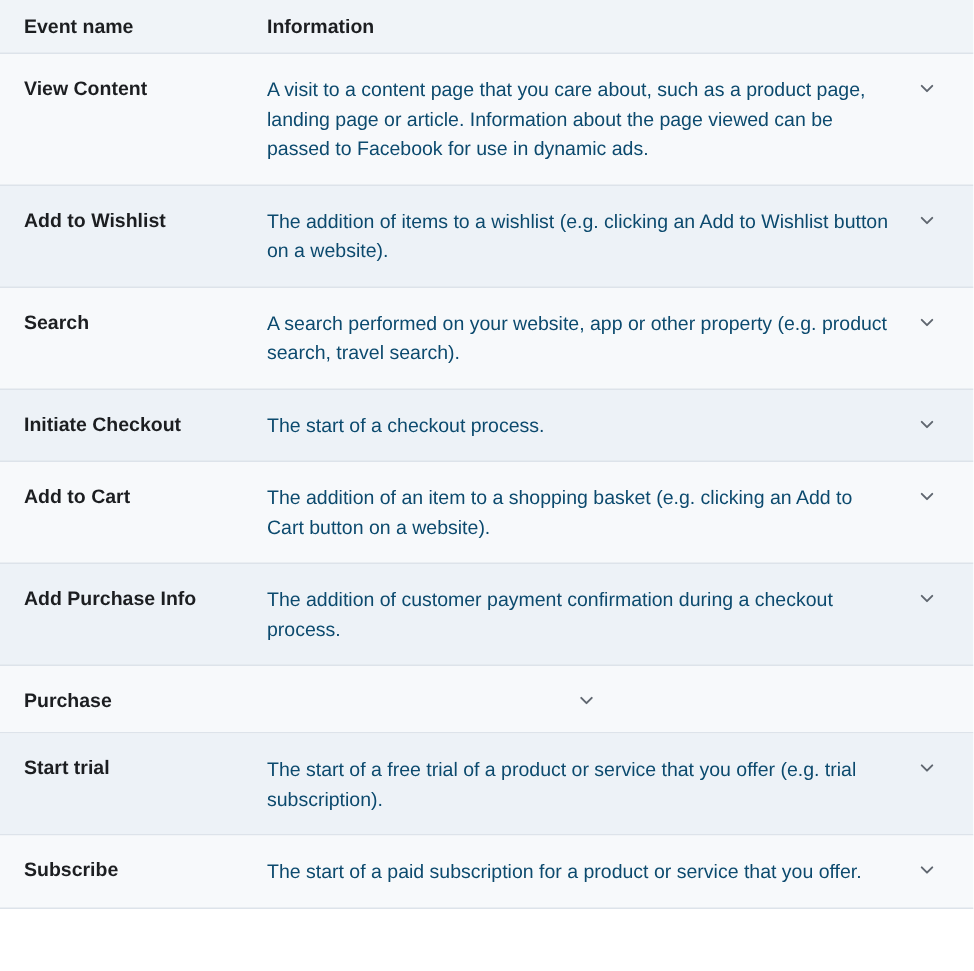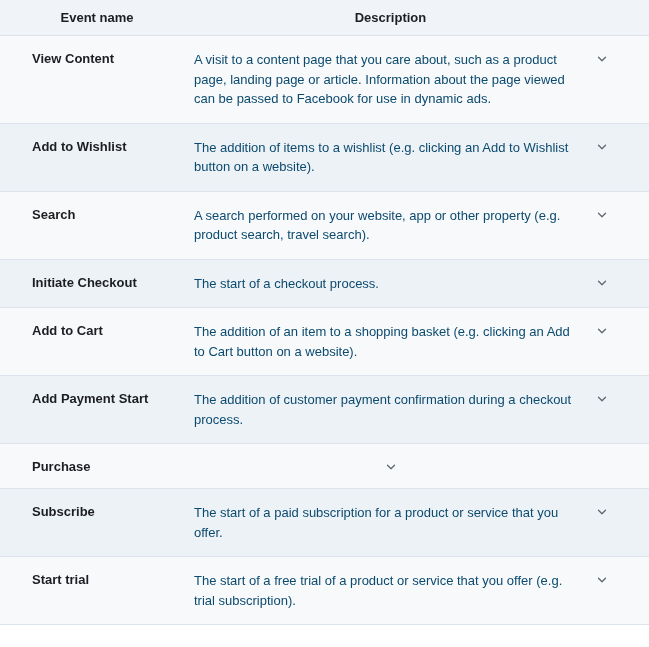--- a/index.html
+++ b/index.html
@@ -26,27 +26,26 @@
       grid-template-columns: 162px 1fr 30px;
       background: #f0f4f8;
       padding: 10px 16px;
       border-bottom: 1px solid #dde3ea;
     }
 
     .header-cell {
       font-weight: bold;
       font-size: 13px;
       color: #1c1e21;
-      text-align: center;
     }
 
     .table-row {
       display: grid;
       grid-template-columns: 162px 1fr 30px;
-      padding: 14px 32px;
+      padding: 14px 16px;
       border-bottom: 1px solid #dde3ea;
       background: #ffffff;
       align-items: start;
     }
 
     .table-row:nth-child(odd) {
       background: #f7f9fb;
     }
 
     .table-row:nth-child(even) {
@@ -81,21 +80,21 @@
       height: 14px;
       color: #606770;
     }
   </style>
 </head>
 <body>
 
 <div class="table-container">
   <div class="table-header">
     <div class="header-cell">Event name</div>
-    <div class="header-cell">Description</div>
+    <div class="header-cell">Information</div>
     <div></div>
   </div>
 
   <div id="table-body">
   <div class="table-row">
         <div class="event-name">View Content</div>
         <div class="description">A visit to a content page that you care about, such as a product page, landing page or article. Information about the page viewed can be passed to Facebook for use in dynamic ads.</div>
         <div class="chevron-cell">
           <svg class="chevron" viewBox="0 0 16 16" fill="currentColor" xmlns="http://www.w3.org/2000/svg">
             <path d="M4 6l4 4 4-4" stroke="#606770" stroke-width="1.5" fill="none" stroke-linecap="round" stroke-linejoin="round"></path>
@@ -132,48 +131,48 @@
       <div class="table-row">
         <div class="event-name">Add to Cart</div>
         <div class="description">The addition of an item to a shopping basket (e.g. clicking an Add to Cart button on a website).</div>
         <div class="chevron-cell">
           <svg class="chevron" viewBox="0 0 16 16" fill="currentColor" xmlns="http://www.w3.org/2000/svg">
             <path d="M4 6l4 4 4-4" stroke="#606770" stroke-width="1.5" fill="none" stroke-linecap="round" stroke-linejoin="round"></path>
           </svg>
         </div>
       </div>
       <div class="table-row">
-        <div class="event-name">Add Payment Start</div>
+        <div class="event-name">Add Purchase Info</div>
         <div class="description">The addition of customer payment confirmation during a checkout process.</div>
         <div class="chevron-cell">
           <svg class="chevron" viewBox="0 0 16 16" fill="currentColor" xmlns="http://www.w3.org/2000/svg">
             <path d="M4 6l4 4 4-4" stroke="#606770" stroke-width="1.5" fill="none" stroke-linecap="round" stroke-linejoin="round"></path>
           </svg>
         </div>
       </div>
       <div class="table-row">
         <div class="event-name">Purchase</div>
         <div class="chevron-cell">
           <svg class="chevron" viewBox="0 0 16 16" fill="currentColor" xmlns="http://www.w3.org/2000/svg">
             <path d="M4 6l4 4 4-4" stroke="#606770" stroke-width="1.5" fill="none" stroke-linecap="round" stroke-linejoin="round"></path>
           </svg>
         </div>
       </div>
       <div class="table-row">
-        <div class="event-name">Subscribe</div>
-        <div class="description">The start of a paid subscription for a product or service that you offer.</div>
+        <div class="event-name">Start trial</div>
+        <div class="description">The start of a free trial of a product or service that you offer (e.g. trial subscription).</div>
         <div class="chevron-cell">
           <svg class="chevron" viewBox="0 0 16 16" fill="currentColor" xmlns="http://www.w3.org/2000/svg">
             <path d="M4 6l4 4 4-4" stroke="#606770" stroke-width="1.5" fill="none" stroke-linecap="round" stroke-linejoin="round"></path>
           </svg>
         </div>
       </div>
       <div class="table-row">
-        <div class="event-name">Start trial</div>
-        <div class="description">The start of a free trial of a product or service that you offer (e.g. trial subscription).</div>
+        <div class="event-name">Subscribe</div>
+        <div class="description">The start of a paid subscription for a product or service that you offer.</div>
         <div class="chevron-cell">
           <svg class="chevron" viewBox="0 0 16 16" fill="currentColor" xmlns="http://www.w3.org/2000/svg">
             <path d="M4 6l4 4 4-4" stroke="#606770" stroke-width="1.5" fill="none" stroke-linecap="round" stroke-linejoin="round"></path>
           </svg>
         </div>
       </div>
     </div>
 </div>
 
 </body></html>

